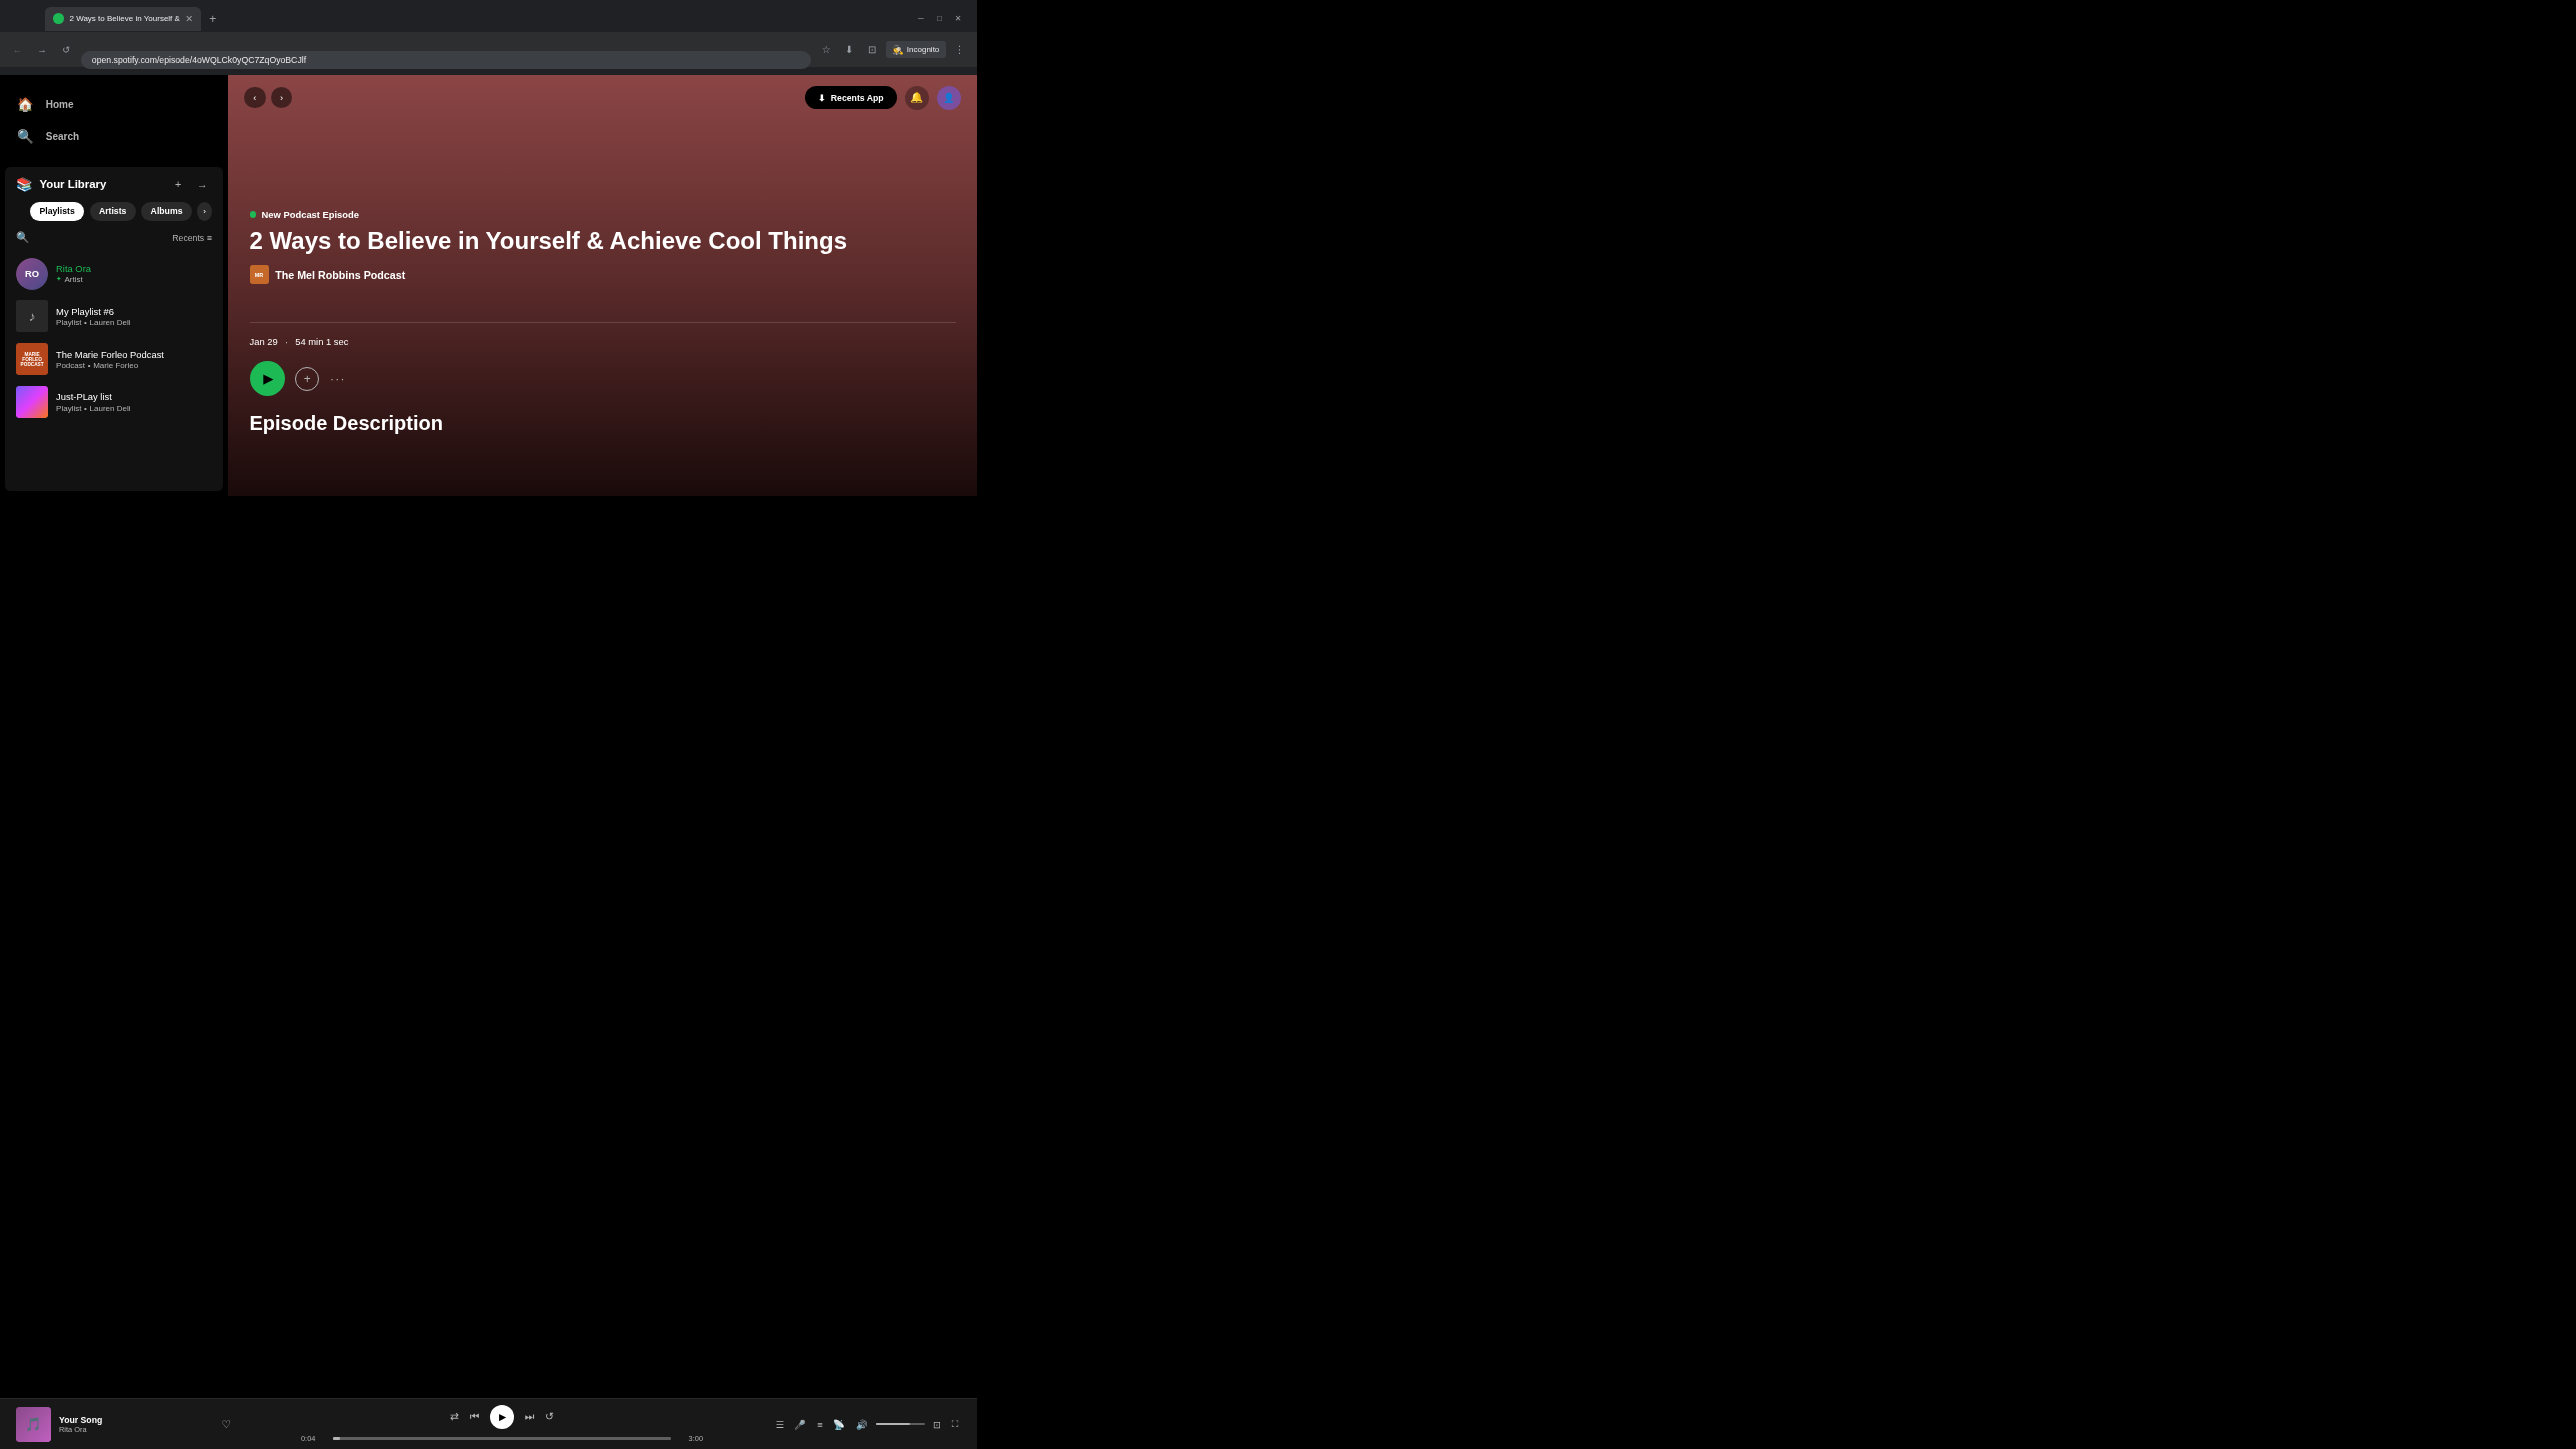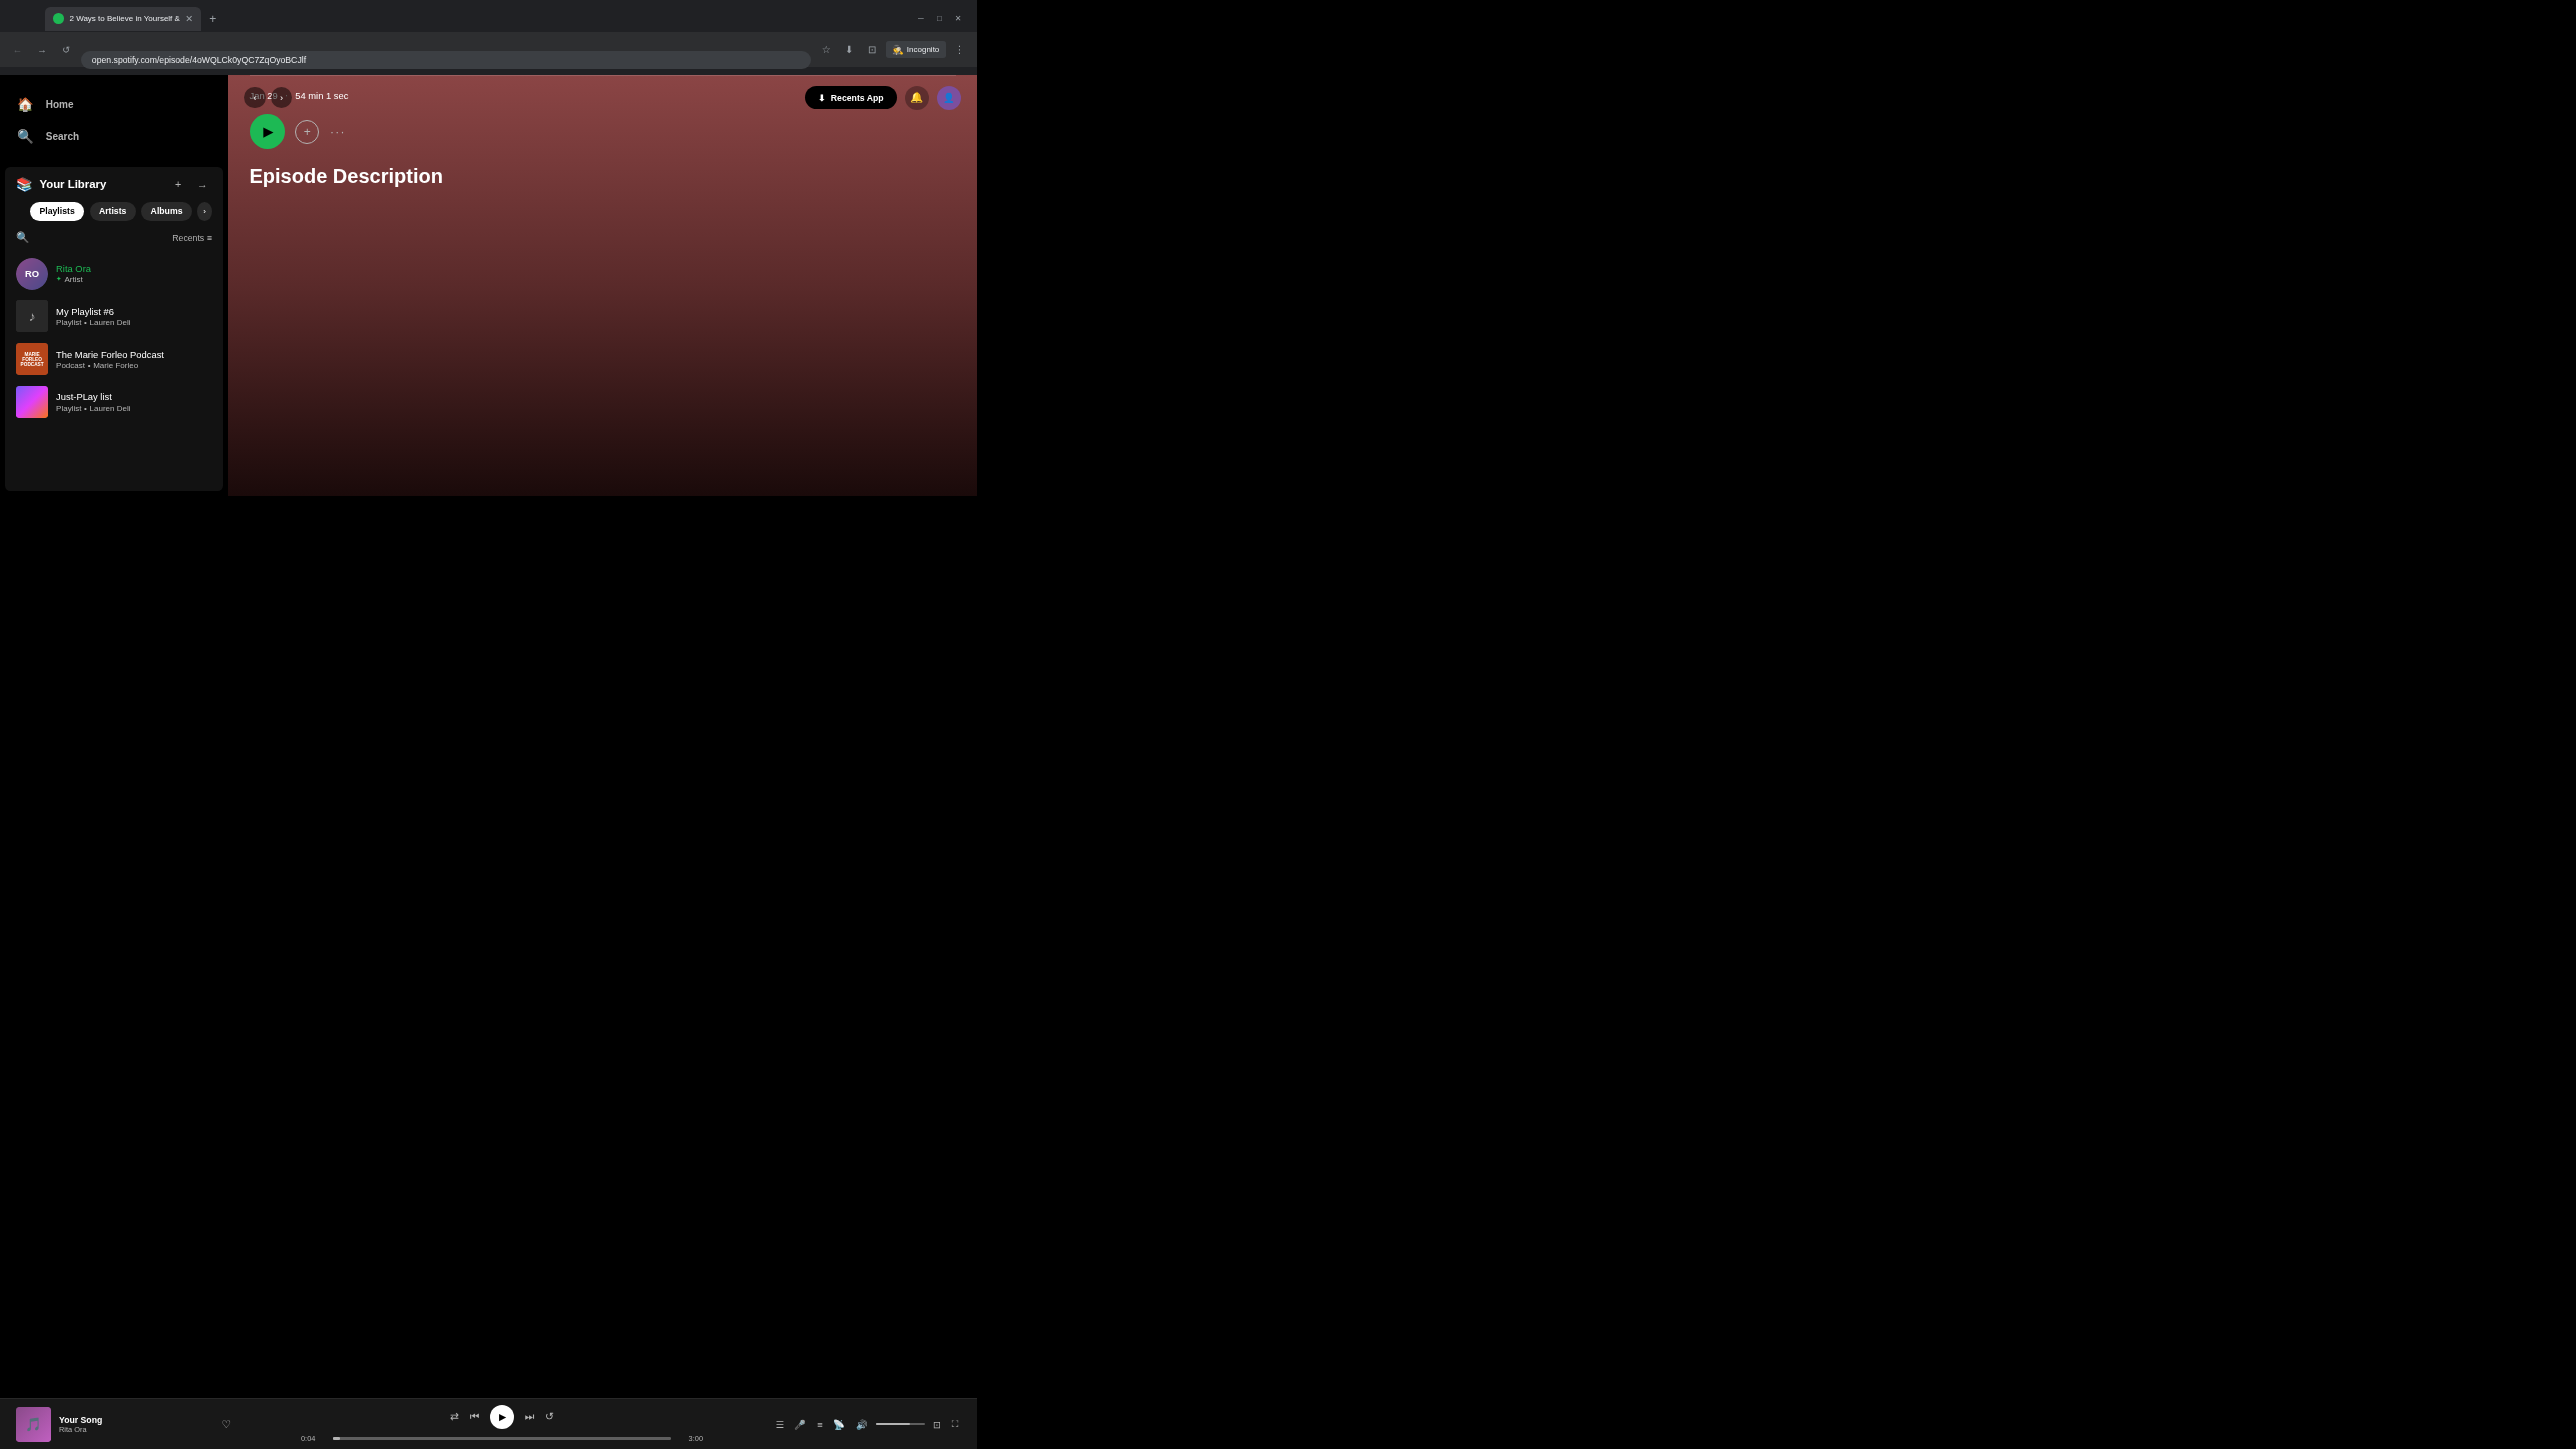--- a/index.html
+++ b/index.html
@@ -285,20 +285,31 @@
       <div class="top-bar-right">
         <button class="install-app-btn">
           <span>⬇</span>
           <span>Recents App</span>
         </button>
         <div class="notif-btn">🔔</div>
         <div class="avatar-btn">👤</div>
       </div>
     </div>
 
+    <div class="episode-hero">
+      <div class="new-episode-badge">
+        <div class="badge-dot"></div>
+        <span class="badge-text">New Podcast Episode</span>
+      </div>
+      <h1 class="episode-title">2 Ways to Believe in Yourself &amp; Achieve Cool Things</h1>
+      <div class="podcast-name-row">
+        <div class="podcast-thumb-small">MR</div>
+        <span style="font-size:10.7px; font-weight:700; color:#fff;">The Mel Robbins Podcast</span>
+      </div>
+    </div>
 
     <div class="episode-divider"></div>
 
     <div class="episode-meta">
       <span class="meta-date">Jan 29</span>
       <span class="meta-dot">·</span>
       <span class="meta-duration">54 min 1 sec</span>
     </div>
 
     <div class="episode-controls">

